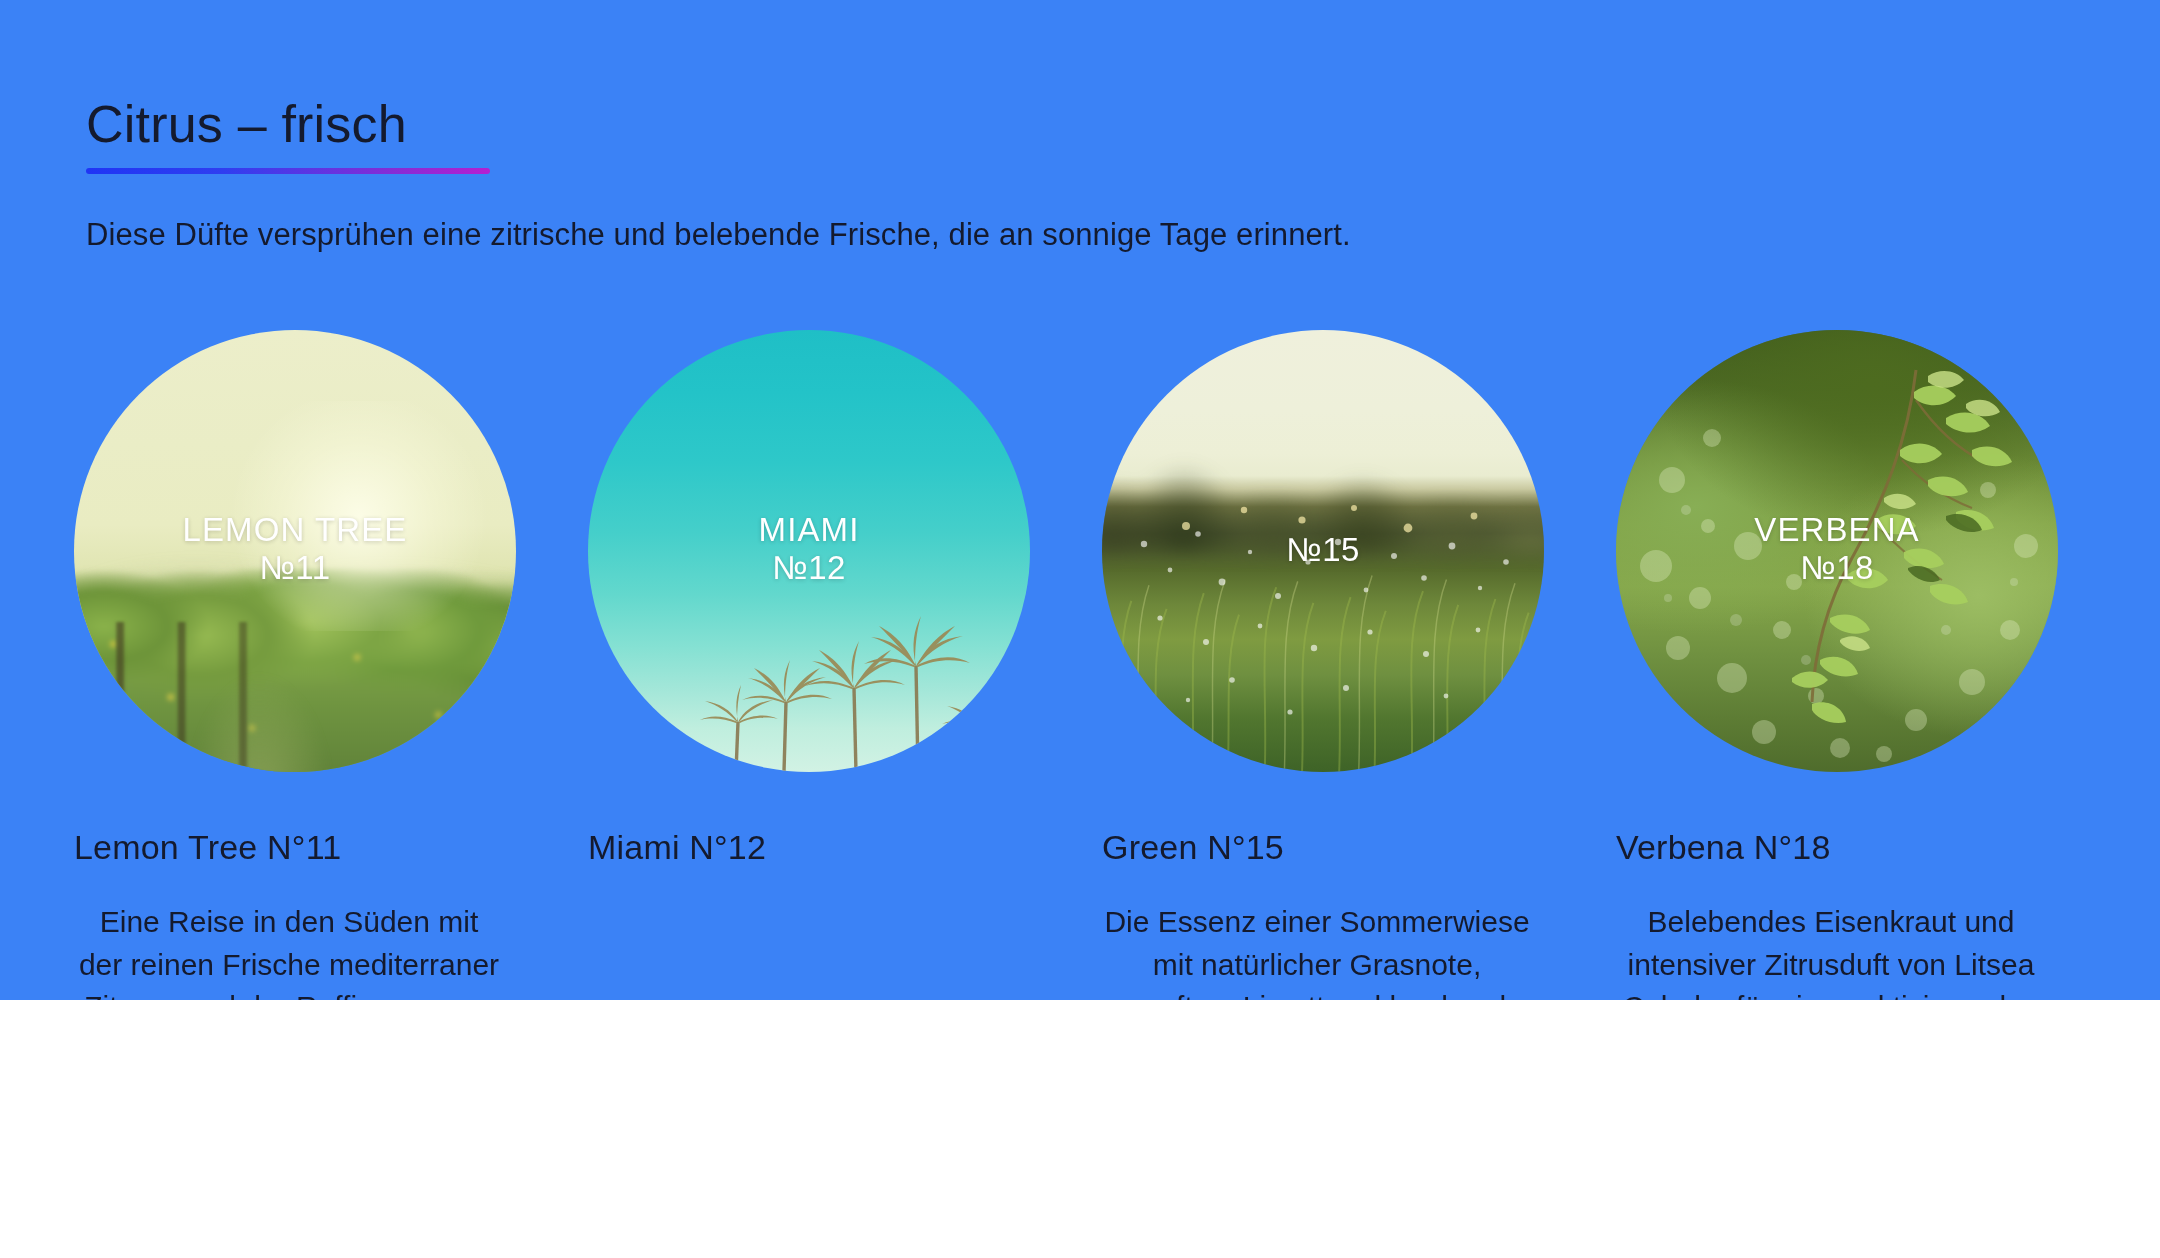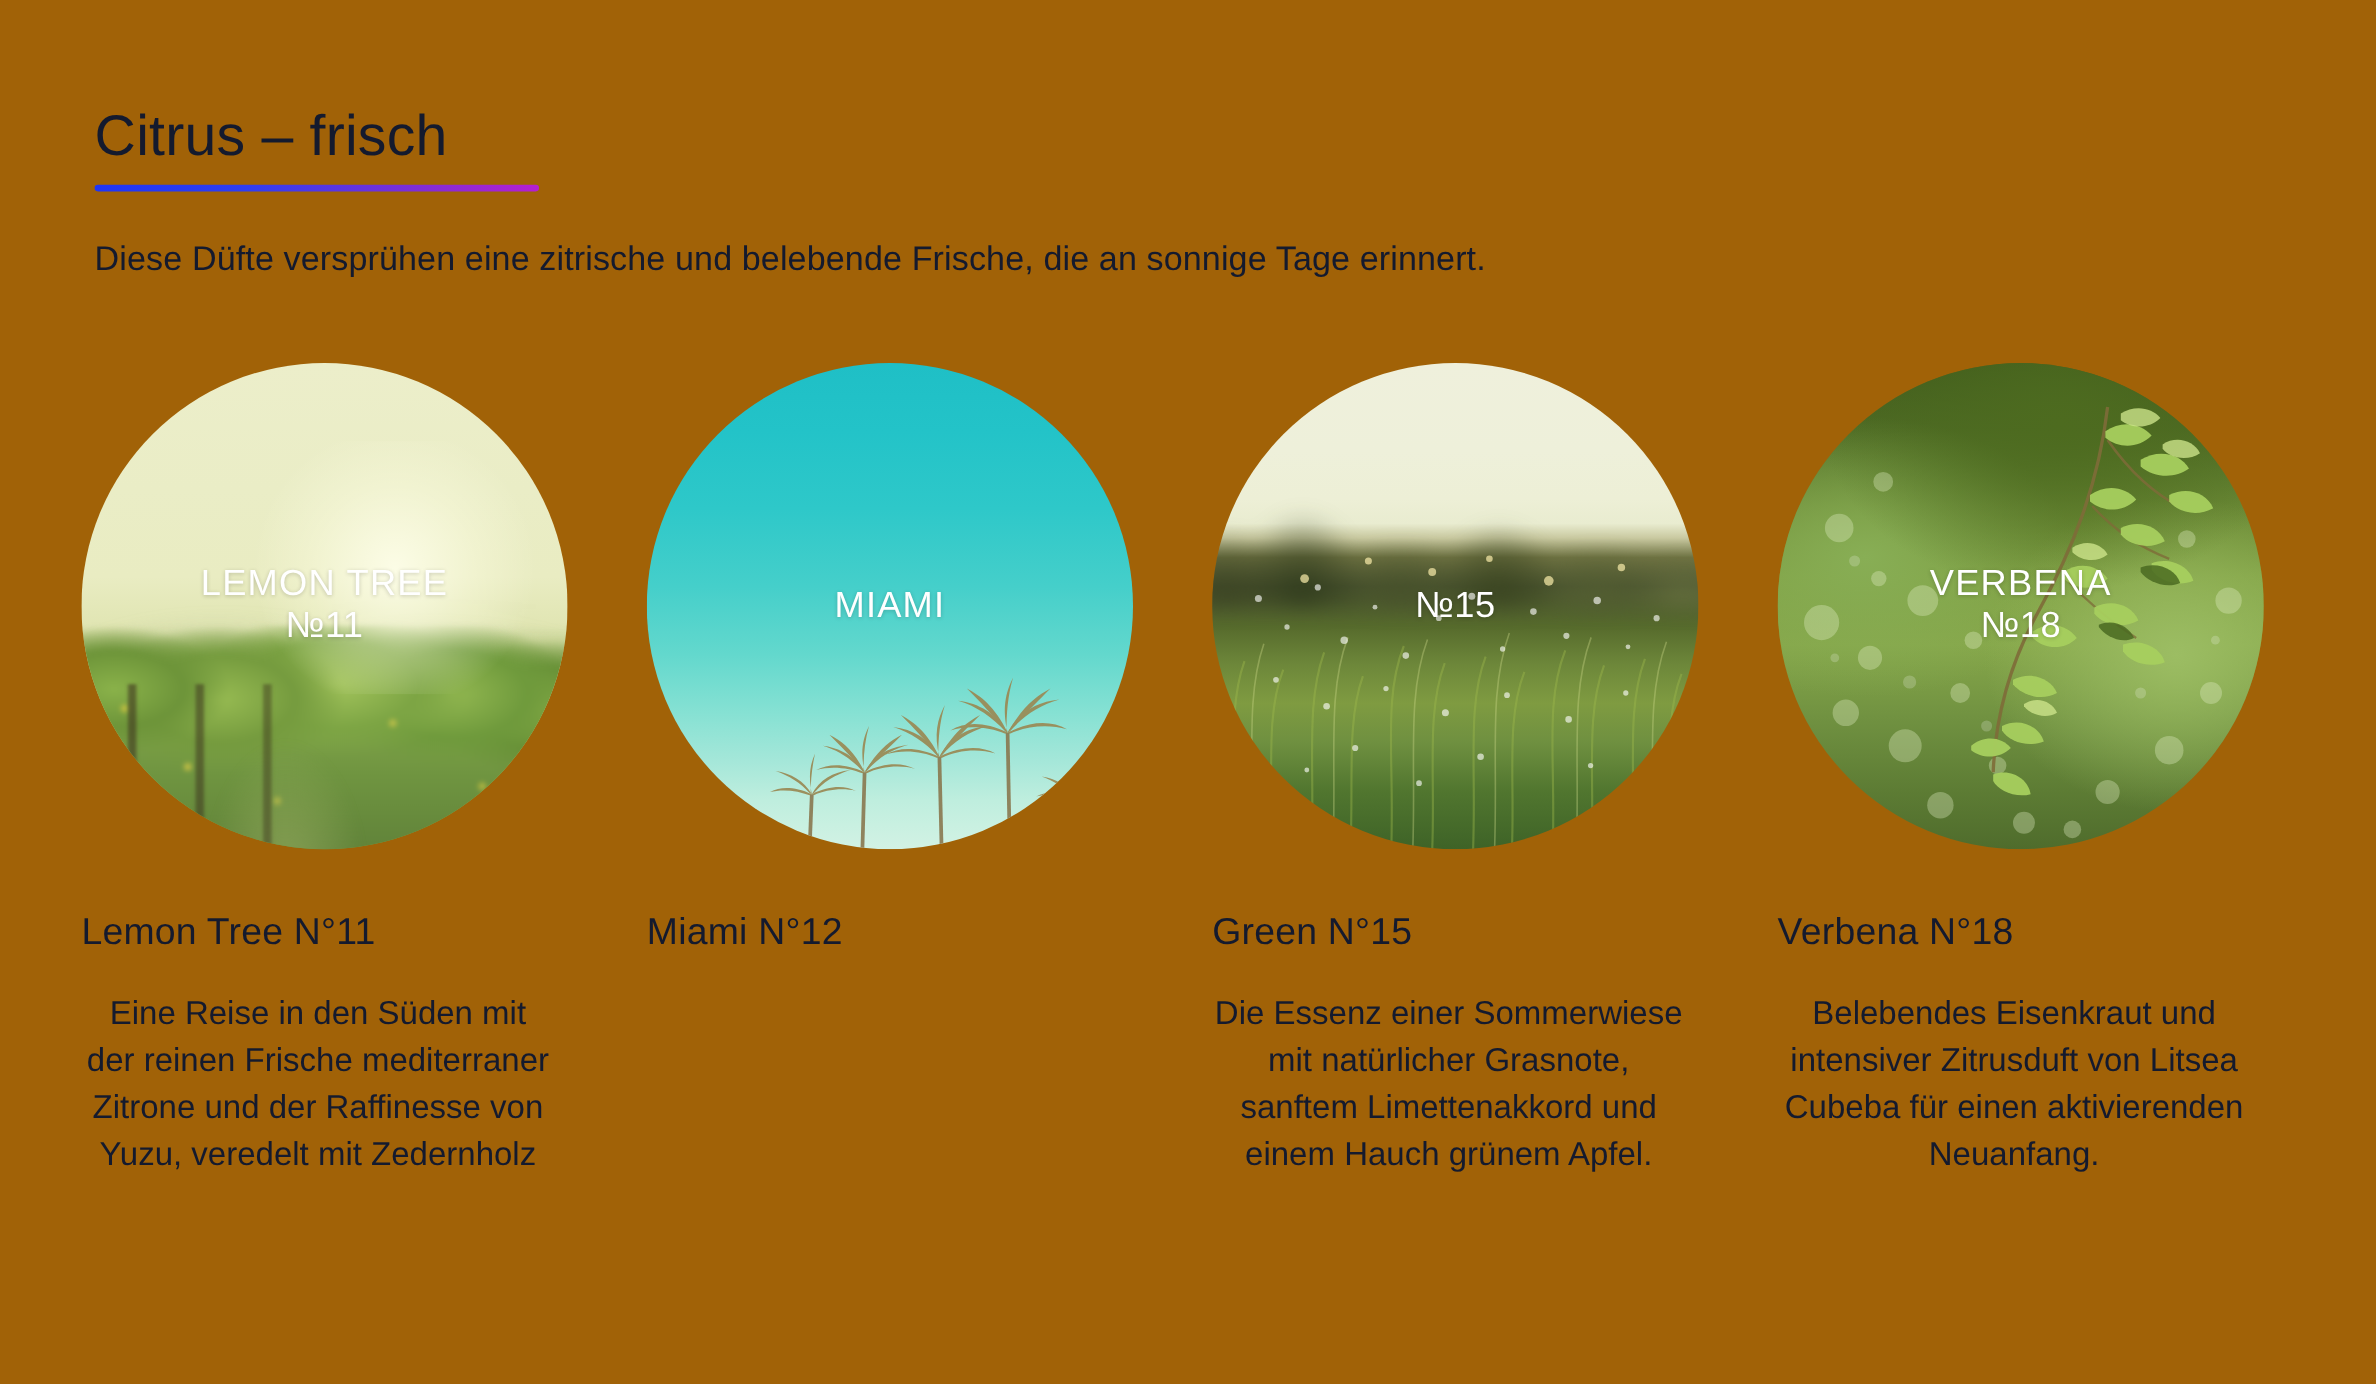--- a/index.html
+++ b/index.html
@@ -9,22 +9,22 @@
     width: 2160px;
     height: 1258px;
     background: #ffffff;
     font-family: "Liberation Sans", "DejaVu Sans", sans-serif;
     -webkit-font-smoothing: antialiased;
   }
 
   .page {
     position: relative;
     width: 2160px;
-    height: 1258px;
-    background: #a16207;
+    height: 1000px;
+    background: #3b82f6;
     overflow: hidden;
   }
 
   
   .header {
     position: absolute;
     left: 86px;
     top: 96px;
     width: 1960px;
   }
@@ -365,20 +365,21 @@
             </g>
             <g transform="translate(26,404)" fill="#a08f5c" opacity="0.8">
               <path d="M0 0 C-8 -13 -20 -20 -34 -22 C-22 -18 -10 -11 -2 -1 Z"></path>
               <path d="M0 0 C8 -14 20 -21 36 -23 C23 -19 10 -12 2 -1 Z"></path>
               <path d="M0 0 C-3 -17 -2 -27 3 -38 C0 -25 -1 -12 -1 -1 Z"></path>
             </g>
           </svg>
         </div>
         <div class="photo-overlay">
           <div>MIAMI</div>
+          <div class="num">№12</div>
         </div>
       </div>
       <div class="card-title">Miami N°12</div>
     </div>
 
     <div class="card">
       <div class="photo-wrap">
         <div class="photo ph-green">
           <svg class="blades" viewBox="0 0 442 280" preserveAspectRatio="none">
             <g stroke="#9fba4e" stroke-width="2" fill="none" opacity="0.55">

